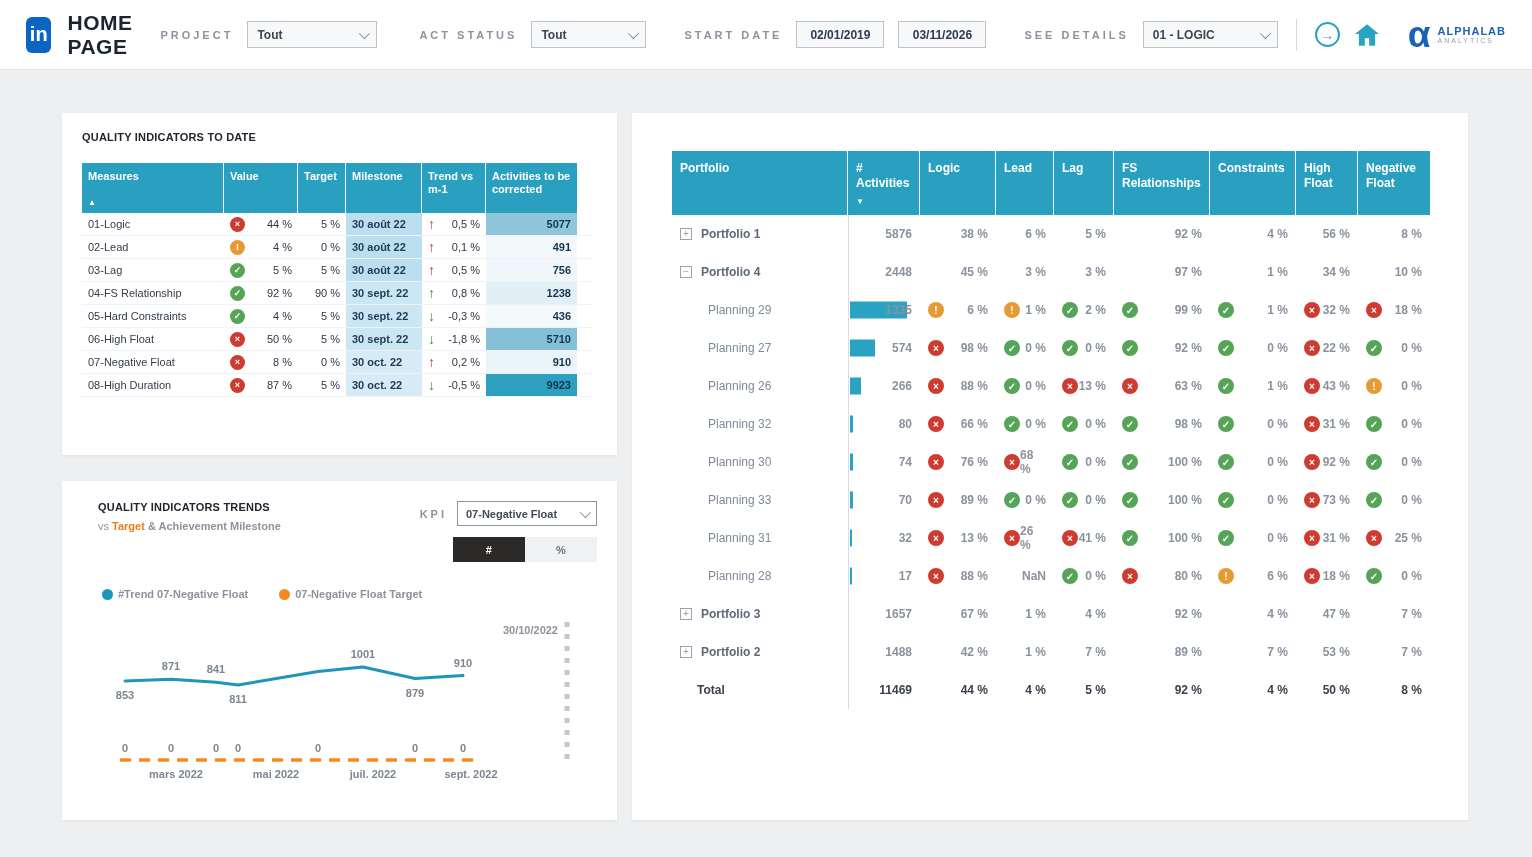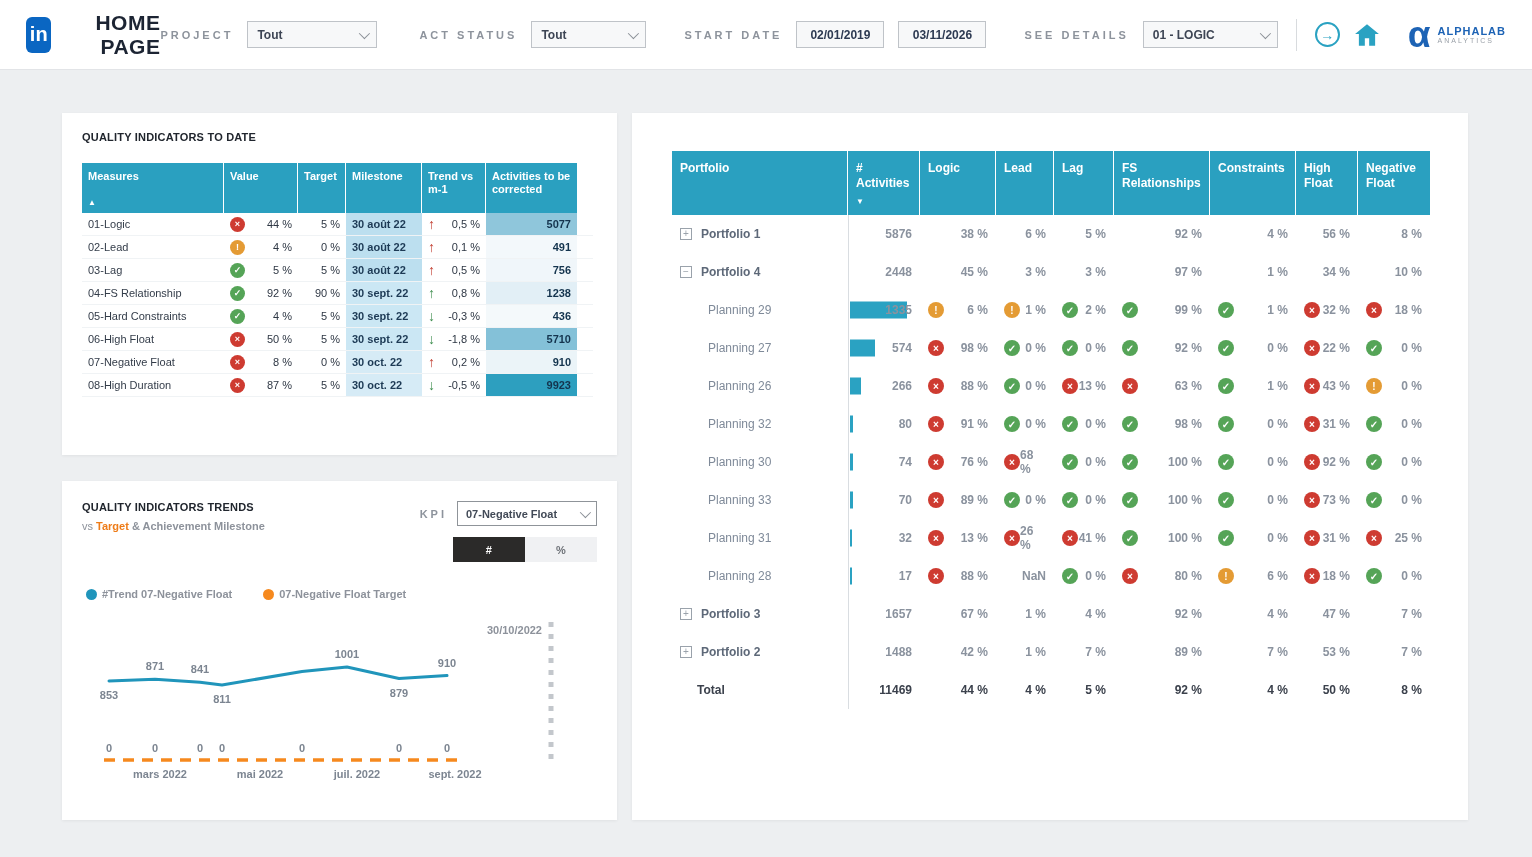--- a/index.html
+++ b/index.html
@@ -2,21 +2,21 @@
 <html><head>
 <meta charset="utf-8">
 <style>
   * { margin:0; padding:0; box-sizing:border-box; }
   html,body { width:1532px; height:857px; }
   body { font-family:"Liberation Sans", sans-serif; background:#edeff1; overflow:hidden; }
 
   
   .topbar { height:70px; background:#ffffff; border-bottom:1px solid #e2e4e7; display:flex; align-items:center; padding:0 26px; }
   .li-badge { width:36px; height:36px; background:#0a66c2; border-radius:6px; color:#fff; font-weight:bold; font-size:20px; display:flex; align-items:center; justify-content:center; }
-  .app-title { font-size:21px; font-weight:800; color:#1c2433; letter-spacing:.5px; margin-left:16px;text-align:right; }
+  .app-title { font-size:21px; font-weight:800; color:#1c2433; letter-spacing:.5px; margin-left:16px; }
   .filters { display:flex; align-items:center; margin-left:auto; gap:14px; }
   .f-label { font-size:11px; color:#8d939c; letter-spacing:3px; font-weight:bold; white-space:nowrap; }
   .dd { height:27px; background:#f7f8f9; border:1px solid #bfc3c8; display:flex; align-items:center; padding:0 9px; font-size:12px; color:#3d4554; font-weight:bold; }
   .dd .chev { margin-left:auto; }
   .chev { width:8px; height:8px; border-right:1.5px solid #8a8f96; border-bottom:1.5px solid #8a8f96; transform:rotate(45deg) translateY(-2px); display:inline-block; }
   .datebox { width:88px; height:27px; background:#f7f8f9; border:1px solid #bfc3c8; display:flex; align-items:center; justify-content:center; font-size:12px; color:#2d3a52; font-weight:bold; }
   .vsep { width:1px; height:32px; background:#d8dbde; margin:0 4px; }
   .go-circle { width:25px; height:25px; border:2px solid #2aa2c2; border-radius:50%; color:#2aa2c2; font-size:14px; font-weight:bold; display:flex; align-items:center; justify-content:center; }
   .brand { display:flex; align-items:center; gap:7px; margin-left:14px; }
   .brand .alpha { font-size:37px; line-height:34px; color:#1d63b5; font-weight:bold; }
@@ -48,21 +48,21 @@
   .c-act { justify-content:flex-end; font-weight:bold; color:#14344e; }
   .st-ic { width:15px; height:15px; border-radius:50%; color:#fff; font-size:9px; font-weight:bold; display:flex; align-items:center; justify-content:center; flex:0 0 15px; }
   .st-bad { background:#ce3b31; }
   .st-warn { background:#e49b34; }
   .st-good { background:#55a457; }
   .arr { font-size:14px; font-weight:800; line-height:1; }
   .arr-bad { color:#c0392b; }
   .arr-good { color:#3e8e4e; }
 
   
-  #panel-trd { padding:20px 20px 18px 20px; height:339px; }
+  #panel-trd { padding:20px 20px 18px 36px; height:339px; }
   .trd-top { display:flex; justify-content:space-between; }
   .trd-sub { margin-top:7px; font-size:11px; color:#8d929b; font-weight:bold; }
   .trd-sub .pre { font-weight:normal; }
   .trd-sub .tgt { color:#ee7c18; }
   .kpi-row { display:flex; align-items:center; gap:10px; }
   .kpi-label { font-size:11px; color:#8d939c; letter-spacing:3px; font-weight:bold; }
   .kpi-dd { flex:1; height:25px; border:1px solid #8f9499; background:#fff; display:flex; align-items:center; padding:0 8px; font-size:11px; color:#424a57; font-weight:bold; }
   .toggle { display:flex; margin-top:11px; height:25px; }
   .tg { flex:1; display:flex; align-items:center; justify-content:center; font-size:11px; font-weight:bold; }
   .tg-on { background:#2b2a29; color:#fff; }
@@ -523,21 +523,21 @@
           <div class="dqi-row r-planning">
             <div class="cell c-port">
               <span>Planning 32</span>
             </div>
             <div class="cell c-nact">
               <div class="bar" style="width: 3.41573px;"></div>
               <span class="val">80</span>
             </div>
             <div class="cell c-metric">
               <span class="st-ic st-bad">×</span>
-              <span class="val">91 %</span>
+              <span class="val">66 %</span>
             </div>
             <div class="cell c-metric">
               <span class="st-ic st-good">✓</span>
               <span class="val">0 %</span>
             </div>
             <div class="cell c-metric">
               <span class="st-ic st-good">✓</span>
               <span class="val">0 %</span>
             </div>
             <div class="cell c-metric">

